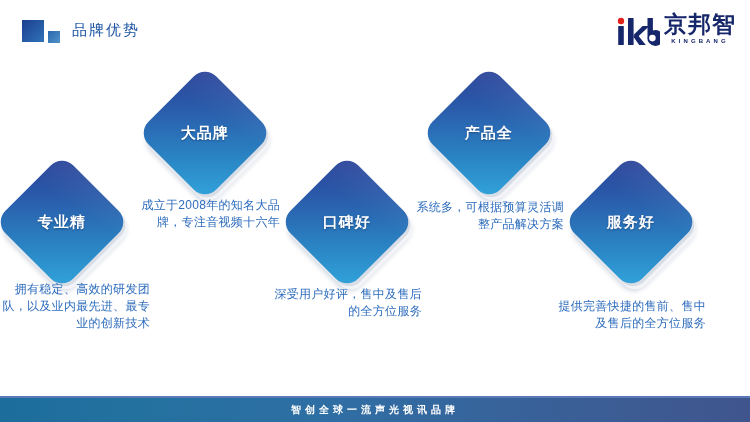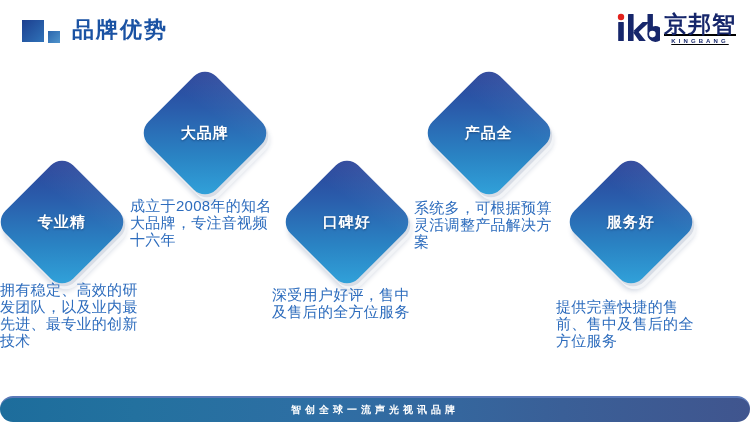--- a/index.html
+++ b/index.html
@@ -29,35 +29,35 @@
   }
   .sq-small {
     position: absolute;
     left: 48px; top: 31px;
     width: 12px; height: 12px;
     background: linear-gradient(135deg, #2b66ad 0%, #4f94cc 100%);
   }
   .header-title {
     position: absolute;
     left: 72px; top: 14px;
-    font-size: 22px;
-    font-weight: bold;
+    font-size: 15px;
+    font-weight: normal;
     color: #1a52a3;
     letter-spacing: 2px;
     line-height: 32px;
     white-space: nowrap;
   }
 
   
   .logo {
     position: absolute;
     right: 14px; top: 13px;
     height: 34px;
     display: flex;
-    text-decoration: underline;
+    align-items: flex-end;
   }
   .logo-mark {
     position: relative;
     width: 46px; height: 30px;
     margin-right: 4px;
   }
   .logo-mark svg { display: block; }
   .logo-text-wrap {
     display: flex;
     flex-direction: column;
@@ -138,23 +138,23 @@
     color: #ffffff;
     font-size: 15px;
     font-weight: bold;
     letter-spacing: 1px;
     white-space: nowrap;
     text-shadow: 0 1px 2px rgba(10,30,70,0.45);
   }
 
   .caption {
     position: absolute;
-    text-align: left;
+    text-align: right;
     color: #2d6cbd;
-    font-size: 15px;
+    font-size: 12px;
     line-height: 17px;
     letter-spacing: 0.3px;
     width: 150px;
   }
 
   
   .pos-1 .dia-wrap { left: 14px;  top: 112px; }
   .pos-1 .caption  { left: 0px;   top: 219px; }
 
   .pos-2 .dia-wrap { left: 157px; top: 23px; }
@@ -172,21 +172,20 @@
   
   .footer {
     position: absolute;
     left: 0; bottom: 0;
     width: 750px; height: 24px;
     background: linear-gradient(90deg, #1d6d9c 0%, #23719f 18%, #2f6ea4 45%, #3a5f97 75%, #40558e 100%);
     border-top: 2px solid #5b79b8;
     display: flex;
     align-items: center;
     justify-content: center;
-    border-radius: 13px;
   }
   .footer-text {
     color: #ffffff;
     font-size: 10px;
     font-weight: bold;
     letter-spacing: 4px;
     white-space: nowrap;
   }
 </style>
 </head>

